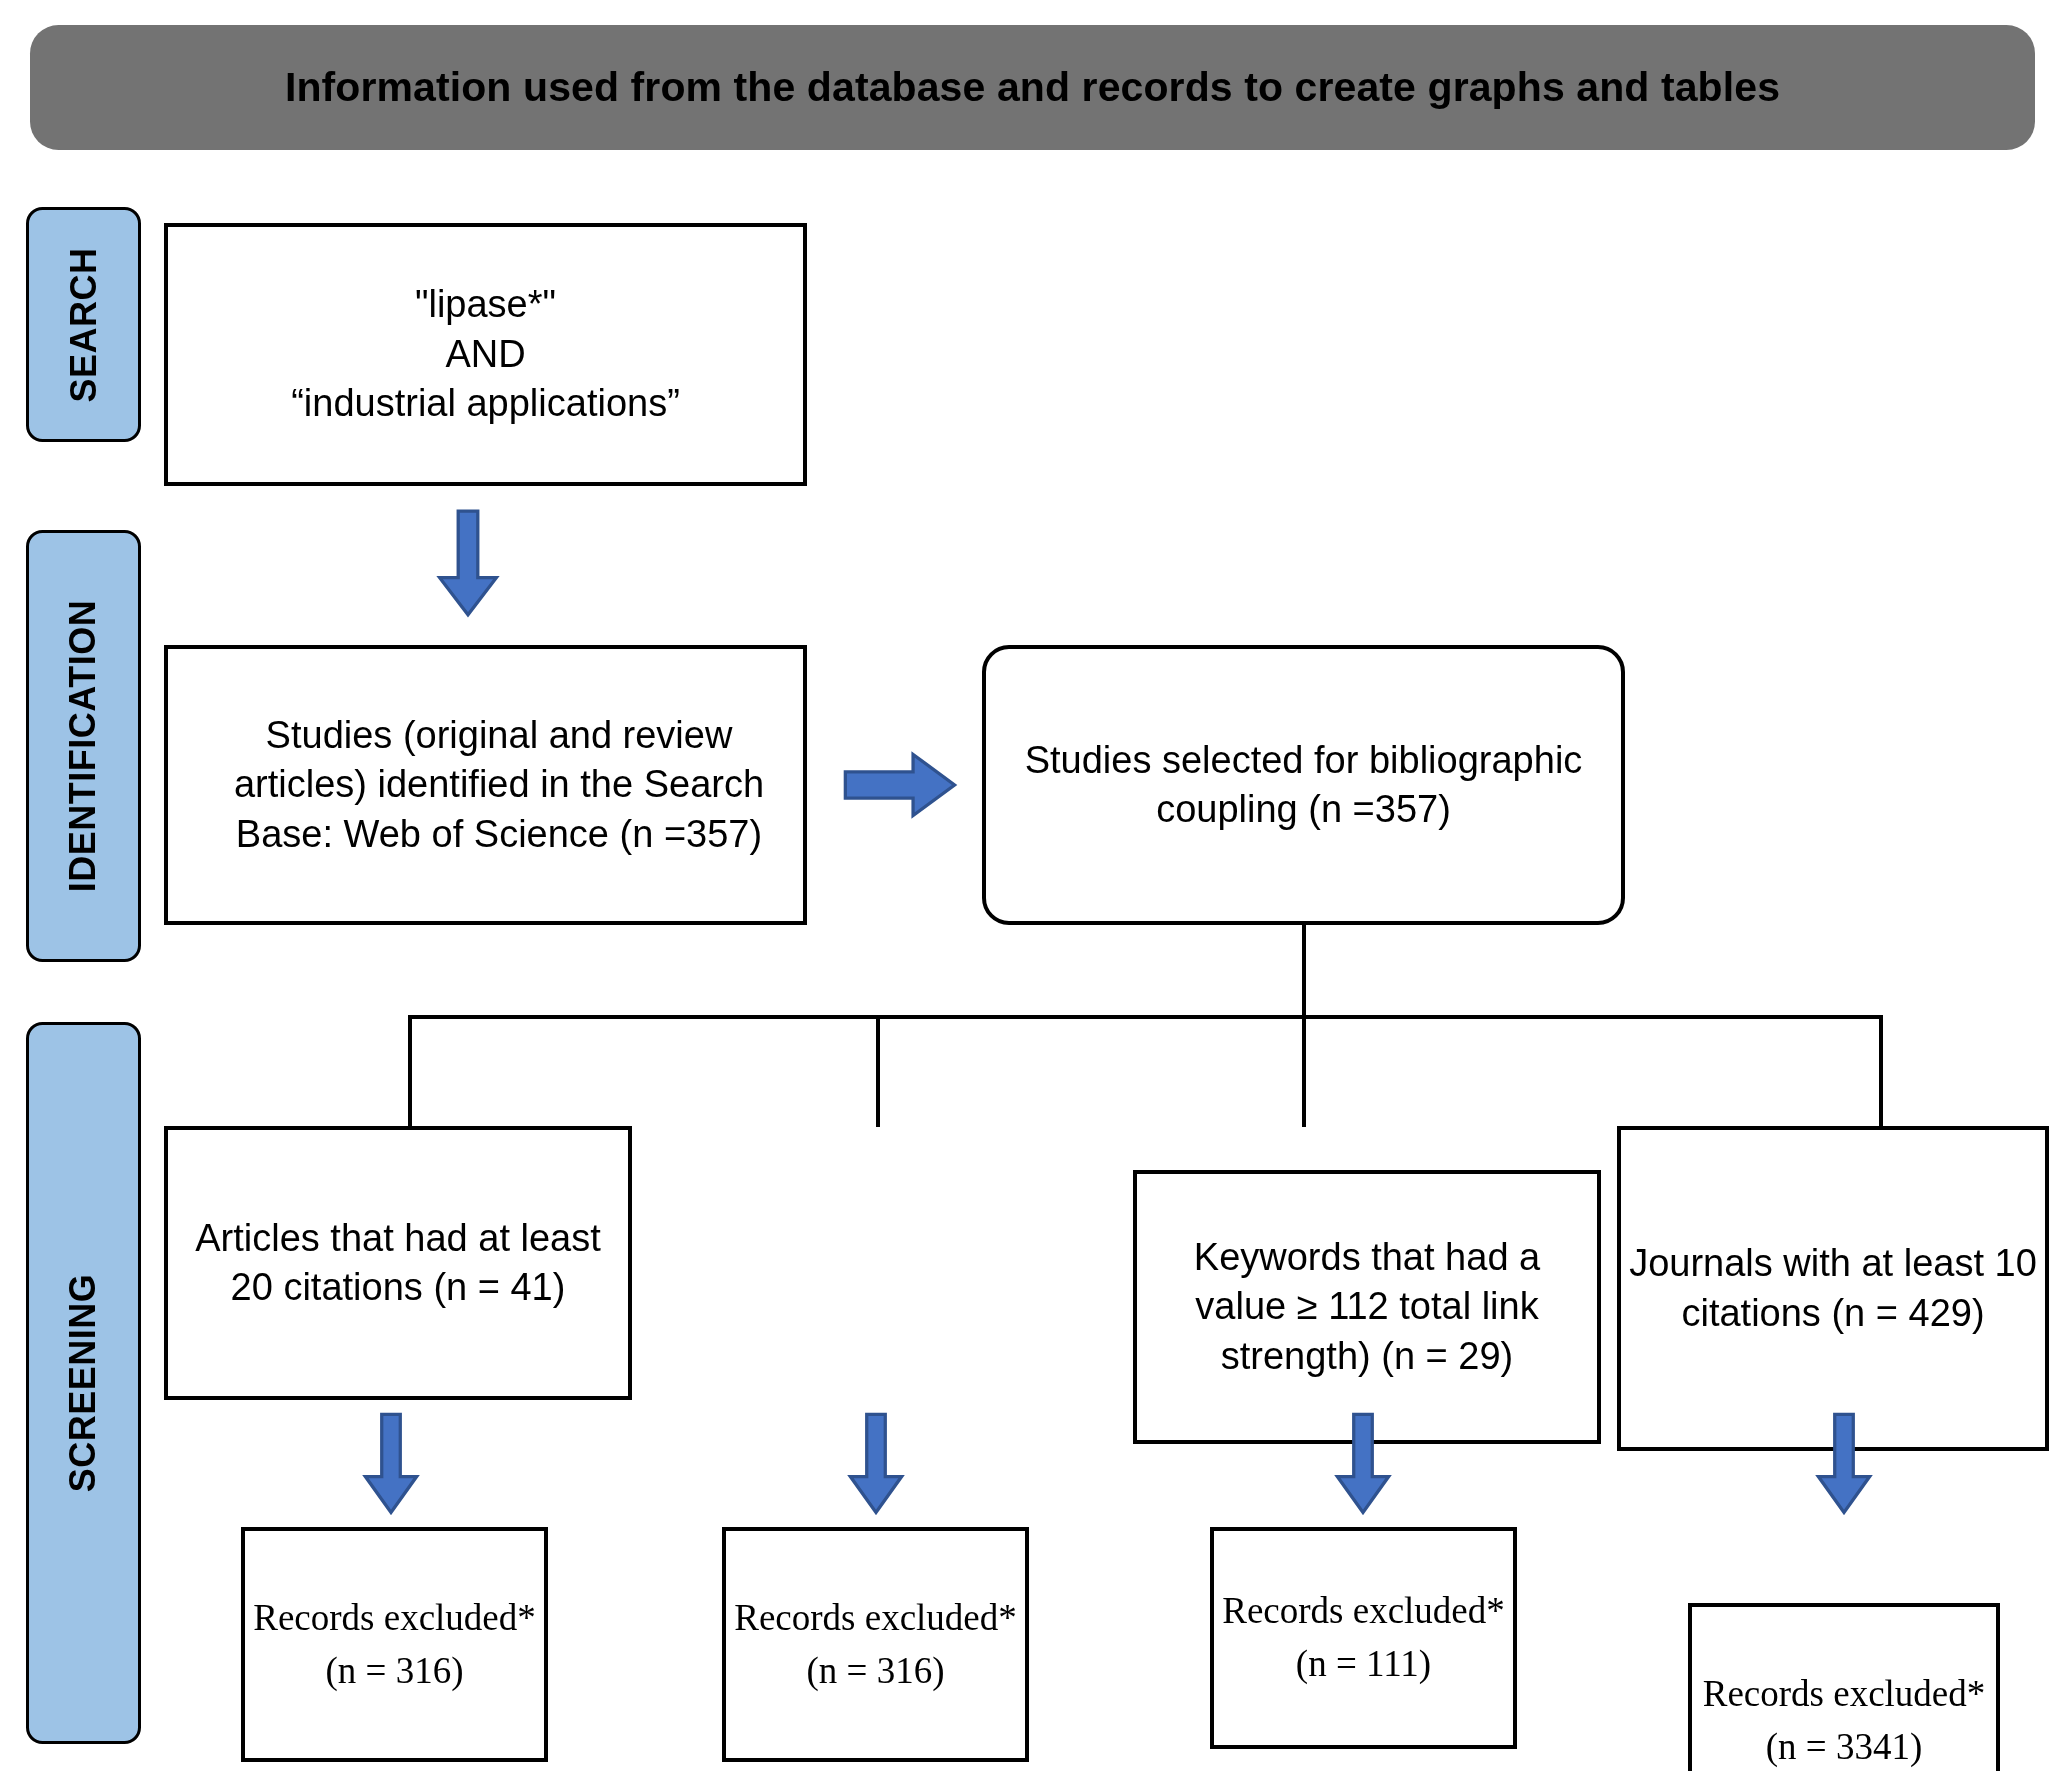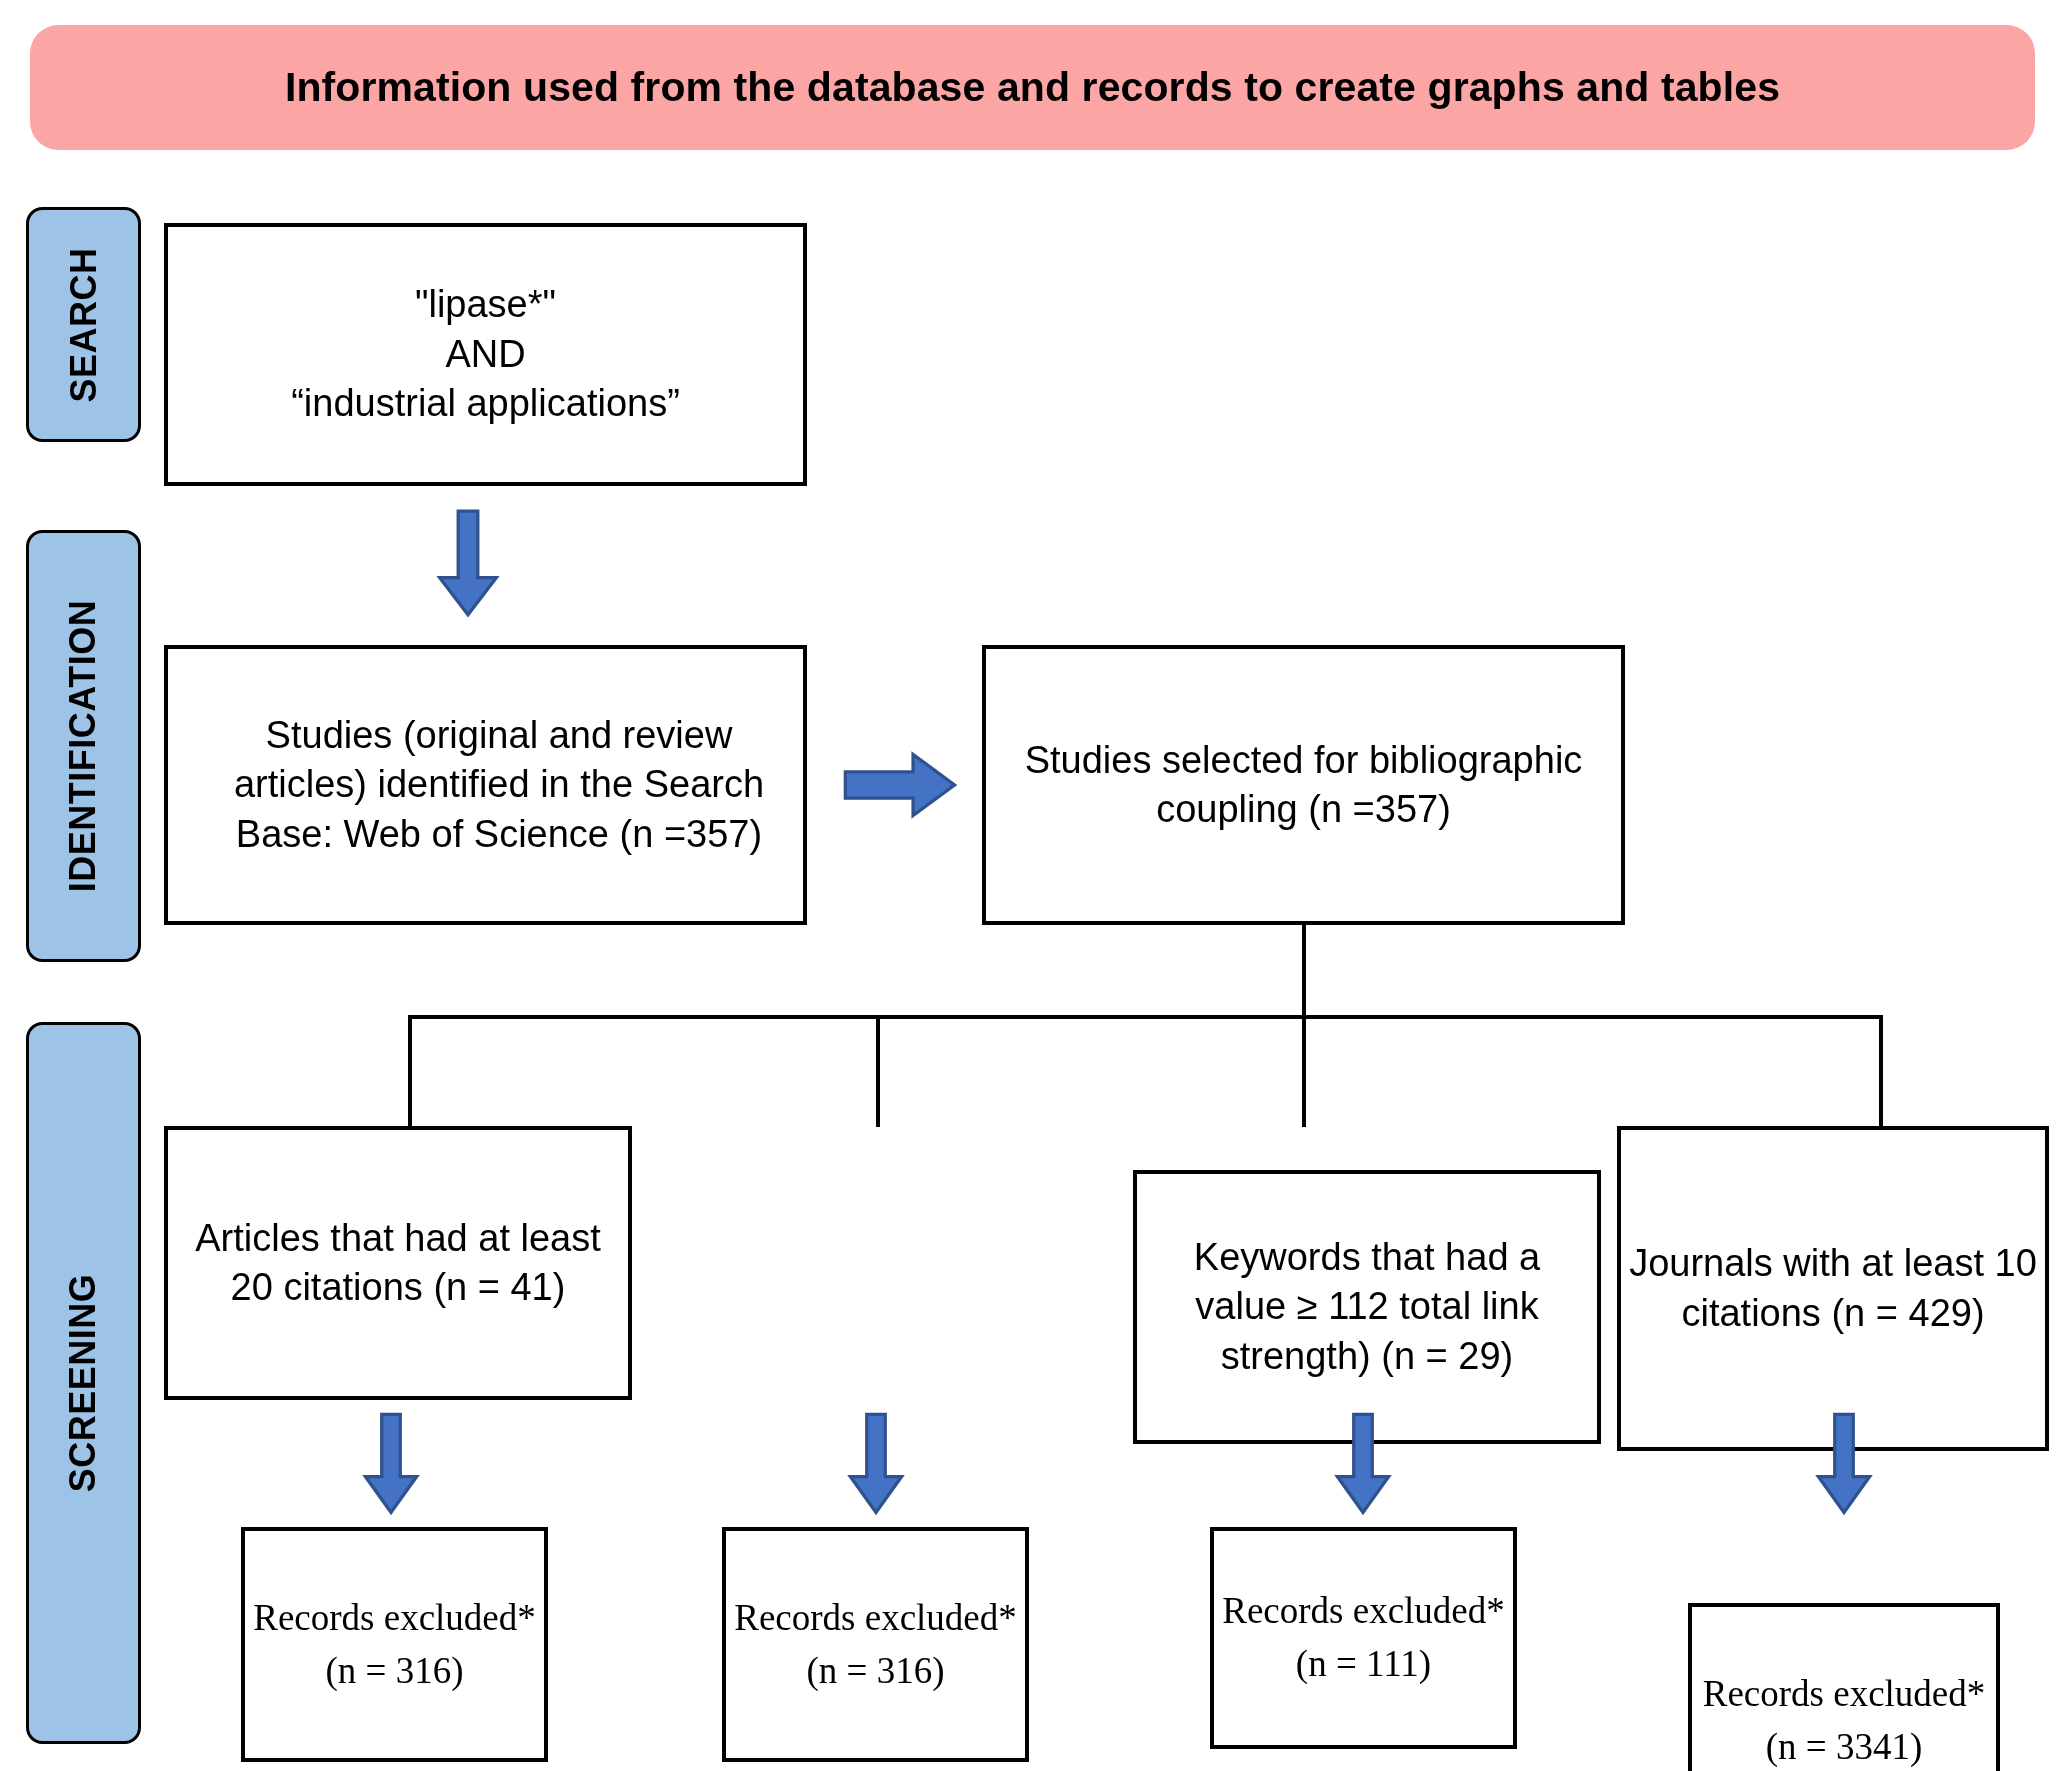--- a/index.html
+++ b/index.html
@@ -18,21 +18,21 @@
     overflow: hidden;
   }
 
   
   .banner {
     position: absolute;
     left: 30px;
     top: 24.6px;
     width: 2005px;
     height: 125px;
-    background: #fca5a5;
+    background: #737373;
     border-radius: 28.5px;
     display: flex;
     align-items: center;
     justify-content: center;
   }
   .banner-title {
     font-family: "Liberation Sans", sans-serif;
     font-weight: bold;
     font-size: 41px;
     color: #000000;
@@ -87,21 +87,21 @@
     font-stretch: condensed;
   }
   .box-text.wide {
     font-family: Liberation Serif, serif;
     font-size: 37px;
     line-height: 1.42;
   }
 
   #box-query    { left: 164px;  top: 223px;  width: 643px; height: 263px; }
   #box-identified { left: 164px; top: 645px; width: 643px; height: 280px; padding-left: 27px; }
-  #box-coupling { left: 982px; top: 645px; width: 643px; height: 280px; }
+  #box-coupling { left: 982px; top: 645px; width: 643px; height: 280px; border-radius: 27px; }
 
   #box-s1 { left: 164px;  top: 1126px; width: 468px; height: 274px; }
   #box-s2 { left: 649px; top: 1126px; width: 468px; height: 274px; }
   #box-s3 { left: 1133px; top: 1126px; width: 468px; height: 274px; margin-top: 44px; }
   #box-s4 { left: 1617px; top: 1126px; width: 432px; height: 325px; }
 
   #box-e1 { left: 241px;  top: 1527px; width: 307px; height: 235px; }
   #box-e2 { left: 722px; top: 1527px; width: 307px; height: 235px; }
   #box-e3 { left: 1210px; top: 1527px; width: 307px; height: 222px; }
   #box-e4 { left: 1688px; top: 1603px; width: 312px; height: 235px; }

